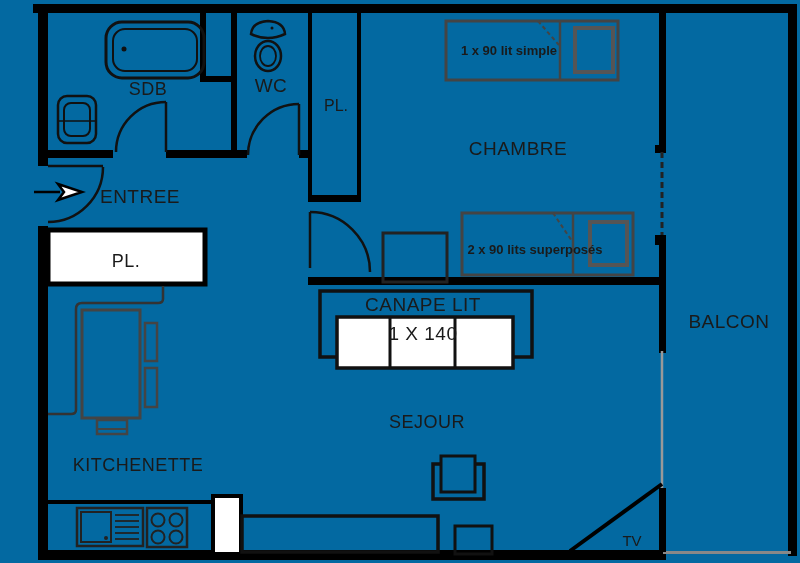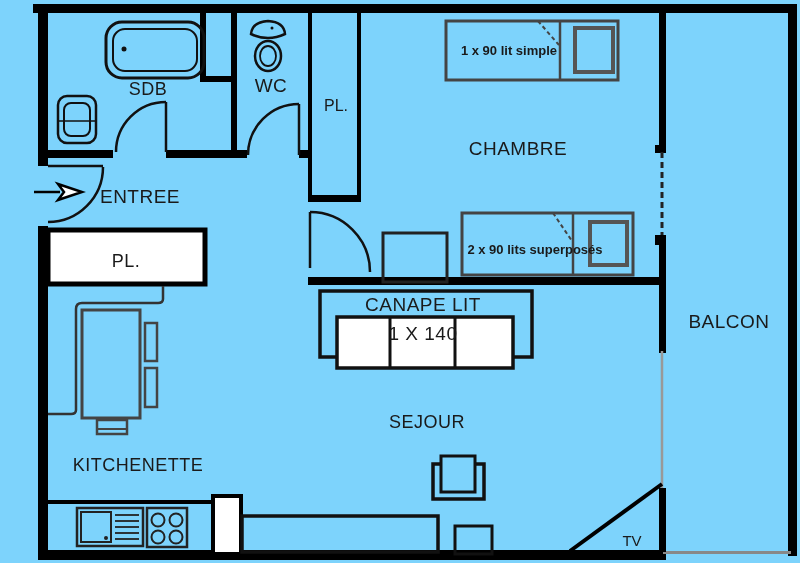--- a/index.html
+++ b/index.html
@@ -1,16 +1,16 @@
 <!DOCTYPE html>
 <html><head>
 <meta charset="utf-8">
 <style>
   html,body{margin:0;padding:0;background:#ffffff;}
-  .plan-wrap{width:800px;height:563px;position:relative;background:#7dd3fc;}
+  .plan-wrap{width:800px;height:563px;position:relative;background:#0369a1;}
   svg{display:block;}
   text{font-family:"Liberation Sans", sans-serif;fill:#1a1a1a;}
   .room-lbl{font-size:18px;letter-spacing:.5px;}
   .room-lbl-lg{font-size:19px;letter-spacing:.5px;}
   .room-lbl-sm{font-size:16px;}
   .bed-lbl{font-size:13px;font-weight:bold;}
   .sofa-lbl{font-size:19px;letter-spacing:.5px;}
   .tv-lbl{font-size:15px;}
 </style>
 </head>

